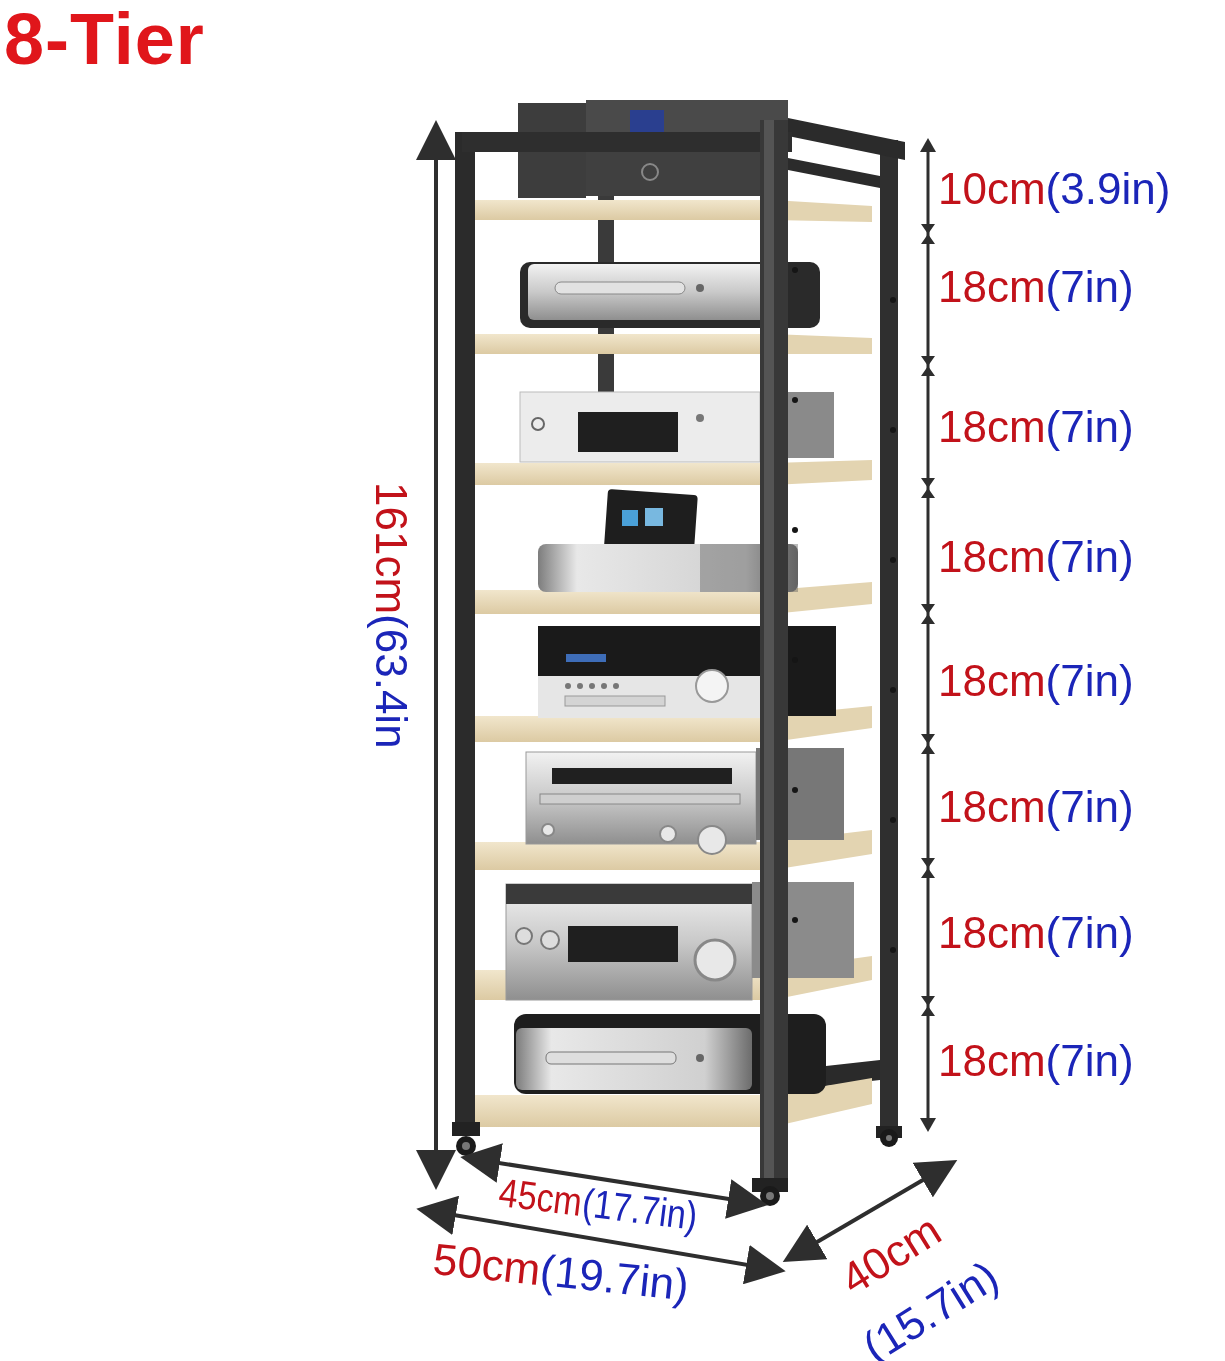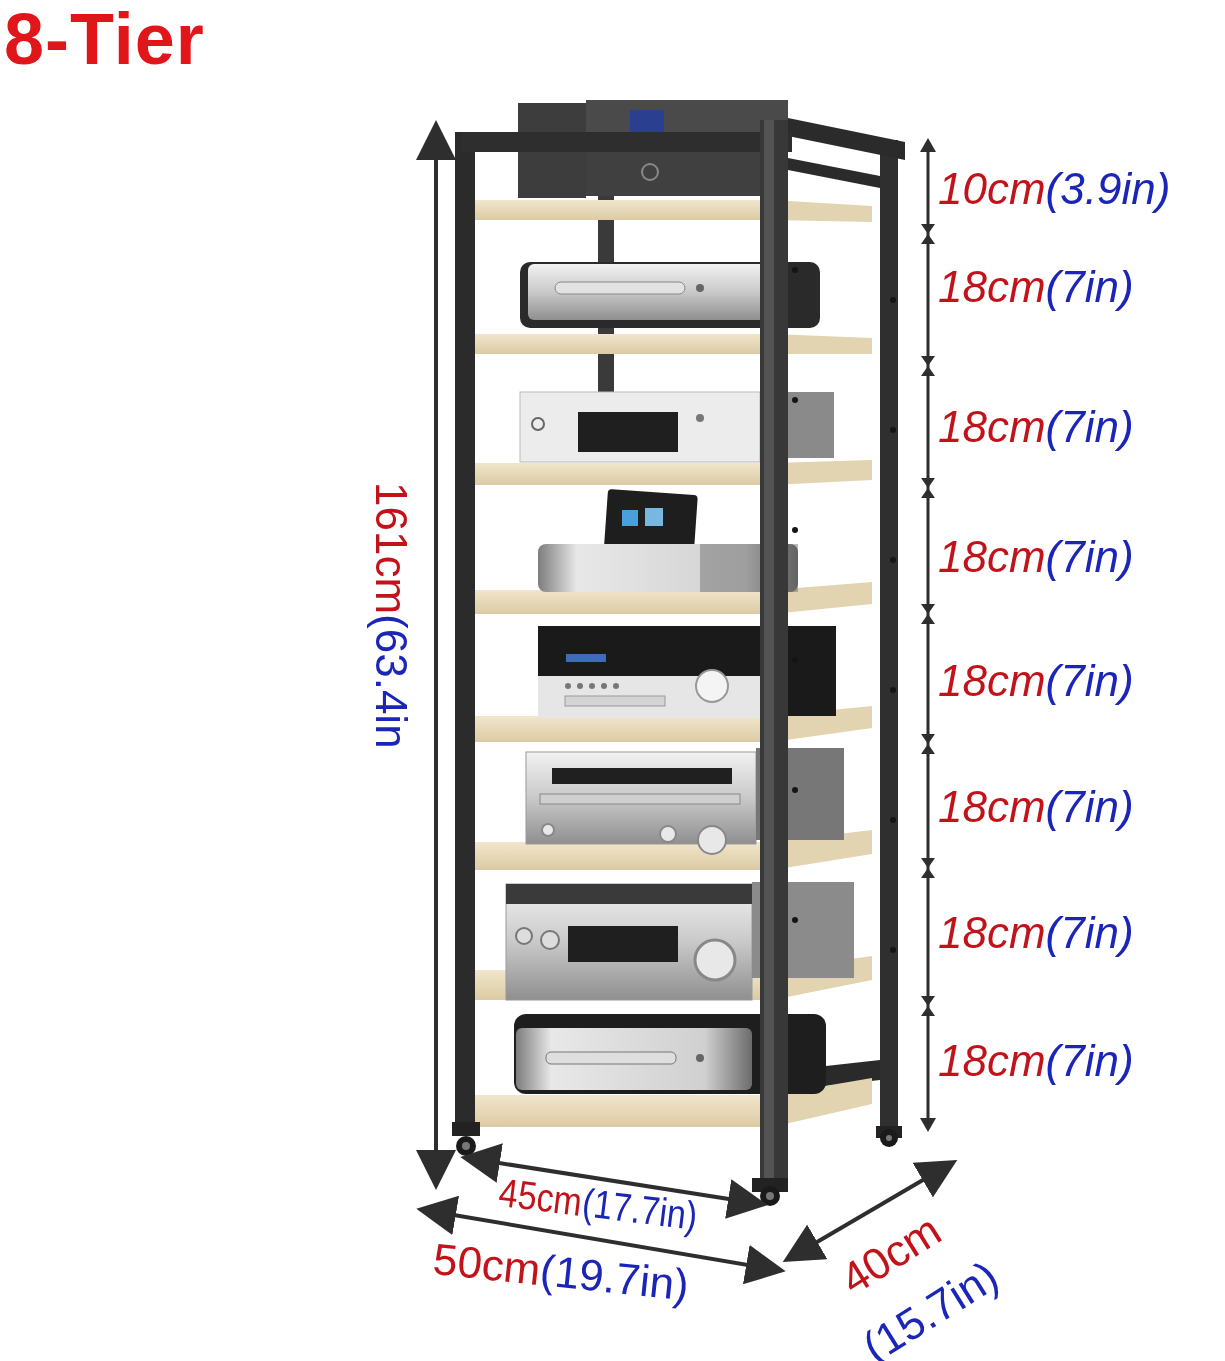--- a/index.html
+++ b/index.html
@@ -4,21 +4,21 @@
 <style>
   html, body { margin:0; padding:0; background:#ffffff; }
   body { width:1225px; height:1361px; position:relative; overflow:hidden;
          font-family:"Liberation Sans", "DejaVu Sans", sans-serif; }
   #stage { position:absolute; left:0; top:0; width:1225px; height:1361px; }
   .title { position:absolute; left:4px; top:-6px; font-size:72px; font-weight:bold;
            color:#e0161b; letter-spacing:1px; line-height:90px; }
   .lbl { position:absolute; font-size:44px; white-space:nowrap; line-height:50px; }
   .cm  { color:#c2121a; }
   .in  { color:#1b25b8; }
-  .tier-lbl { left:938px;font-style:italic; }
+  .tier-lbl { left:938px; }
   .vert-lbl { position:absolute; left:360px; top:482px; transform-origin:0 0;
               transform: translate(0,0) rotate(90deg); font-size:44px; white-space:nowrap;
               line-height:50px; }
   .w-lbl { position:absolute; white-space:nowrap; }
 </style>
 </head>
 <body>
 
 <div id="stage">
 

